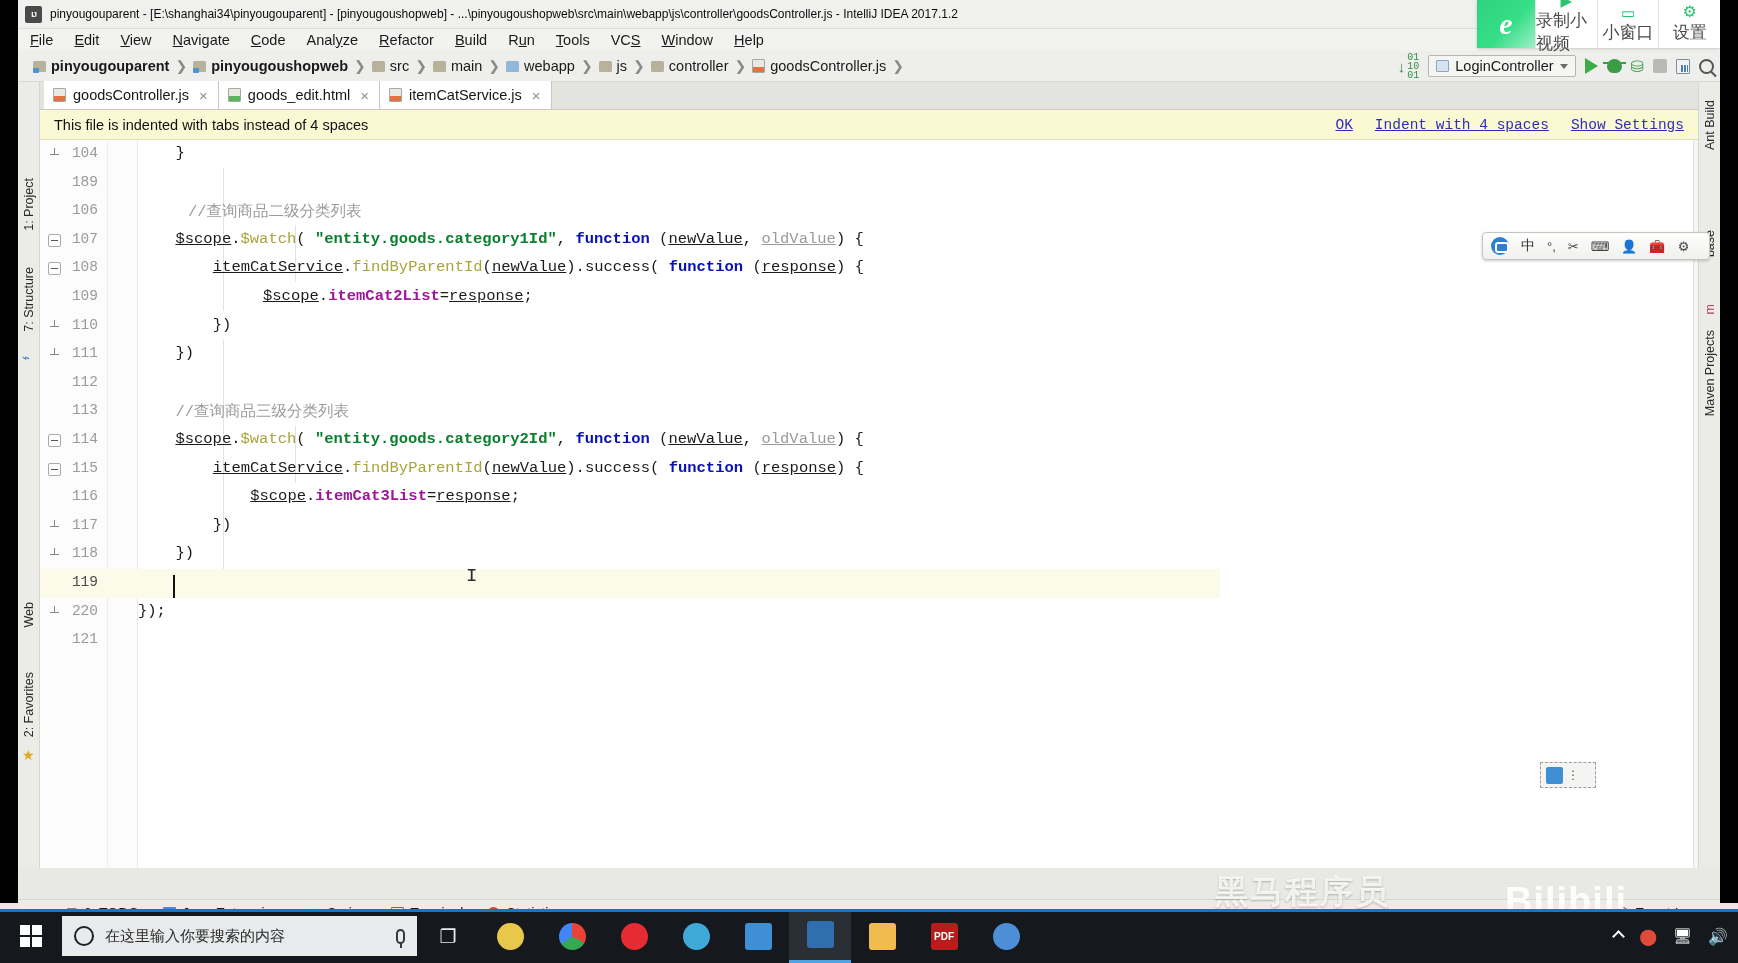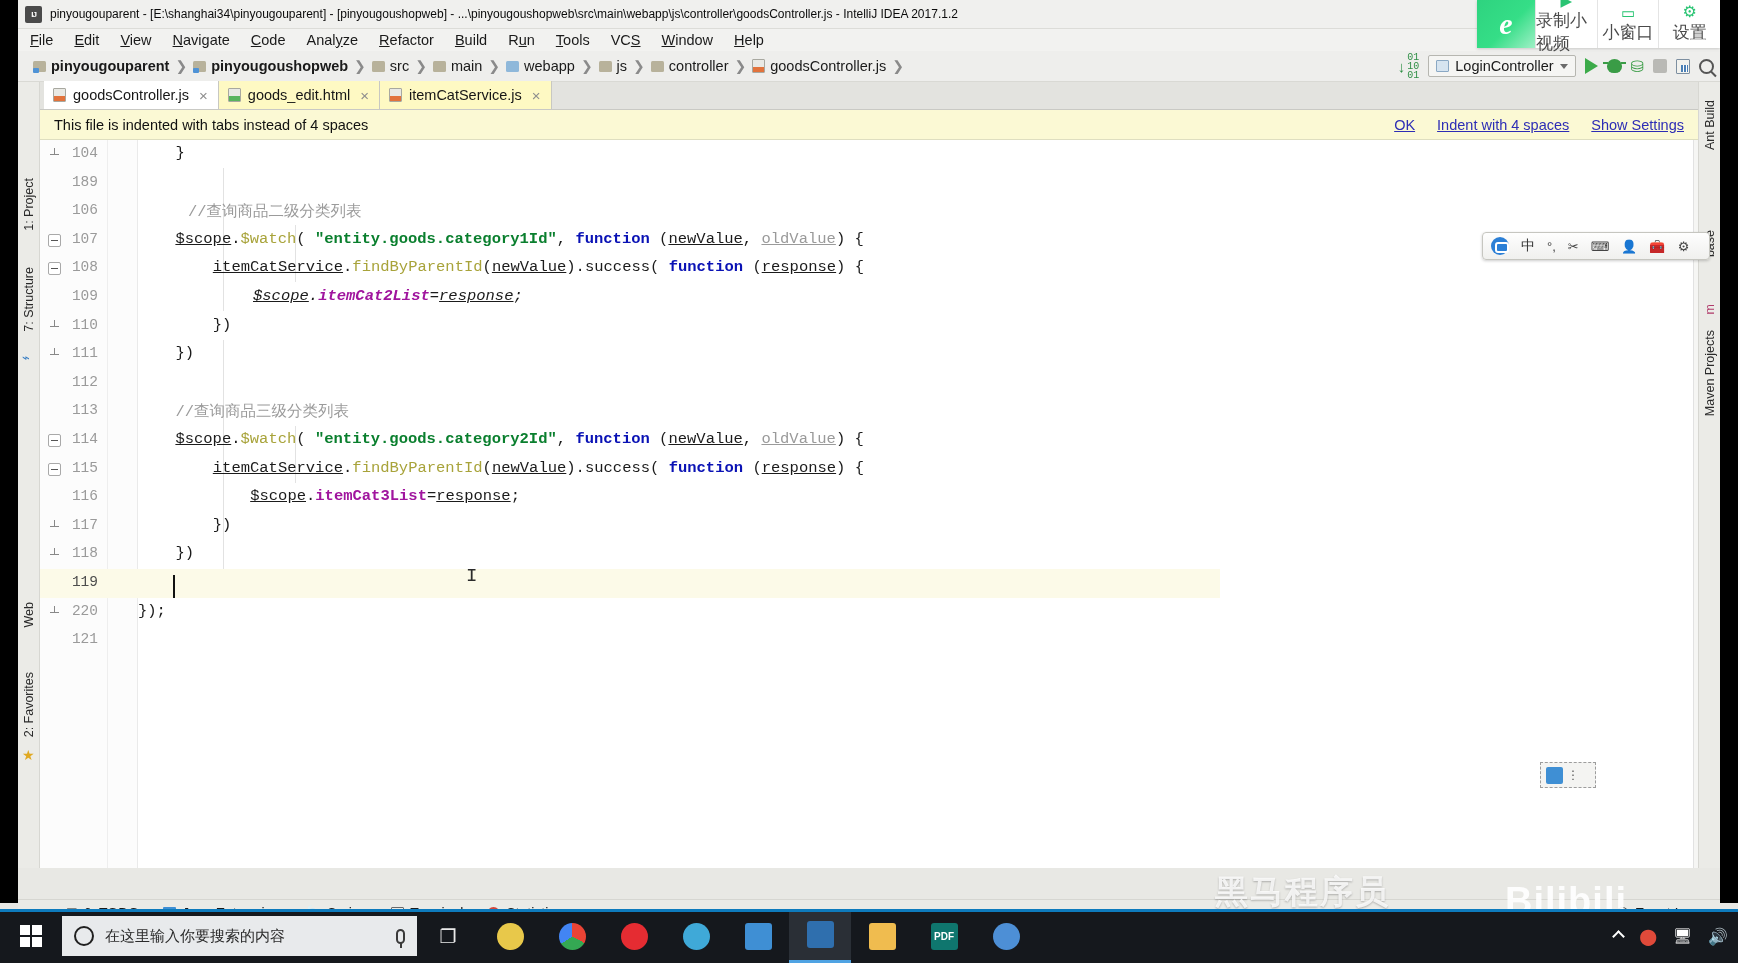--- a/index.html
+++ b/index.html
@@ -107,35 +107,35 @@
   }
 
   
   .tabs{
     position:absolute; left:40px; top:82px; right:40px; height:28px;
     background:#e3e3df; display:flex; align-items:flex-end; padding-left:4px; gap:0;
     border-bottom:1px solid #c9c9c4;
   }
   .tab{
     height:28px; display:flex; align-items:center; gap:7px; padding:0 10px 0 9px;
-    font-size:14.5px; background:#fef9c3; border-right:1px solid #c8c8c2; color:#161616;
+    font-size:14.5px; background:#ffffff; border-right:1px solid #c8c8c2; color:#161616;
   }
   .tab.active{ background:#ffffff; }
   .tab .x{ color:#8e8e8e; font-size:15px; line-height:1; margin-left:3px;}
   .htmlico{ width:13px;height:14px;background:#e9e9e4;border:1px solid #a8a8a0;border-radius:1px;position:relative;}
   .htmlico::after{content:"";position:absolute;left:0;bottom:0;width:100%;height:5px;background:#59b45e;}
 
   
   .notif{
     position:absolute; left:40px; top:110px; right:40px; height:30px;
     background:#fbf9d4; border-bottom:1px solid #dedec0;
     display:flex; align-items:center; padding:0 14px 0 14px; font-size:14.5px; color:#111;
   }
   .notif .grow{ flex:1; }
-  .notif a{ color:#2d2db5; text-decoration:underline; margin-left:22px; cursor:pointer;}
+  .notif a{ color:#2d2db5; text-decoration:underline; margin-left:22px; cursor:pointer;font-family:Liberation Mono, monospace;}
 
   
   .editor{
     position:absolute; left:40px; top:140px; right:40px; bottom:95px;
     background:#ffffff; overflow:hidden;
   }
   .gutter-num{
     position:absolute;left:0;top:0;width:68px;height:100%;background:#fcfcfc;
     border-right:1px solid #eeeeee;
   }
@@ -439,21 +439,21 @@
           <div class="fold"></div>
           <div class="code" style="left: 135.4px;"><span class="sc">$scope</span><span class="punc">.</span><span class="fn">$watch</span><span class="punc">( </span><span class="str">"entity.goods.category1Id"</span><span class="punc">, </span><span class="kw">function</span><span class="punc"> (</span><span class="par">newValue</span><span class="punc">, </span><span class="pargrey">oldValue</span><span class="punc">) {</span></div>
         </div>
         <div class="row">
           <div class="ln">108</div>
           <div class="fold"></div>
           <div class="code" style="left: 172.8px;"><span class="sc">itemCatService</span><span class="punc">.</span><span class="fn">findByParentId</span><span class="punc">(</span><span class="par">newValue</span><span class="punc">).</span><span class="punc">success</span><span class="punc">( </span><span class="kw">function</span><span class="punc"> (</span><span class="par">response</span><span class="punc">) {</span></div>
         </div>
         <div class="row">
           <div class="ln">109</div>
-          <div class="code" style="left: 213px; font-style: italic;"><span class="sc">$scope</span><span class="punc">.</span><span class="fld">itemCat2List</span><span class="punc">=</span><span class="par">response</span><span class="punc">;</span></div>
+          <div class="code" style="left: 223px;"><span class="sc">$scope</span><span class="punc">.</span><span class="fld">itemCat2List</span><span class="punc">=</span><span class="par">response</span><span class="punc">;</span></div>
         </div>
         <div class="row">
           <div class="ln">110</div>
           <div class="fold end"></div>
           <div class="code" style="left: 172.8px;"><span class="punc">})</span></div>
         </div>
         <div class="row">
           <div class="ln">111</div>
           <div class="fold end"></div>
           <div class="code" style="left: 135.4px;"><span class="punc">})</span></div>
@@ -624,21 +624,21 @@
     <div class="tkicon">
         <span class="ci" style="background:#3f8fd4;border-radius:3px"></span>
       </div>
     <div class="tkicon active">
         <span class="ci" style="background:#2f6fae;border-radius:3px"></span>
       </div>
     <div class="tkicon">
         <span class="ci" style="background:#f0bc4f;border-radius:3px"></span>
       </div>
     <div class="tkicon">
-      <span class="ci" style="background:#0f766e;border-radius:3px;display:flex;align-items:center;justify-content:center;color:#fff;font-size:10px;font-weight:bold">PDF</span>
+      <span class="ci" style="background:#b91c1c;border-radius:3px;display:flex;align-items:center;justify-content:center;color:#fff;font-size:10px;font-weight:bold">PDF</span>
     </div>
     <div class="tkicon">
         <span class="ci" style="background:#4d8fd6"></span>
       </div>
     <div class="tray">
       <span class="chev"></span>
       <span style="color:#e04a3a;font-size:16px">⬤</span>
       <span style="font-size:15px">🖥</span>
       <span style="font-size:16px">🔊</span>
     </div>

